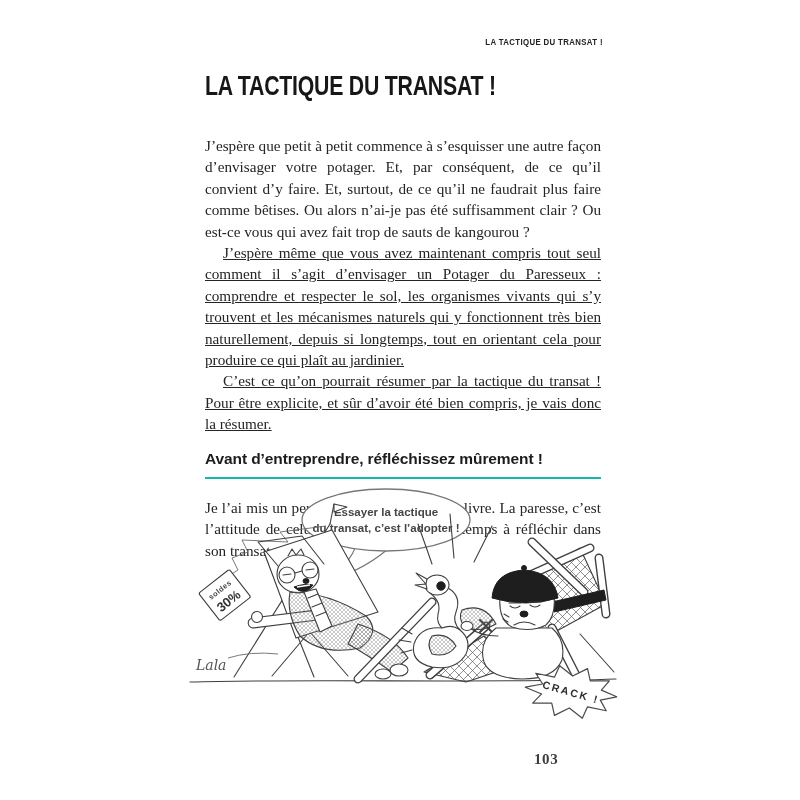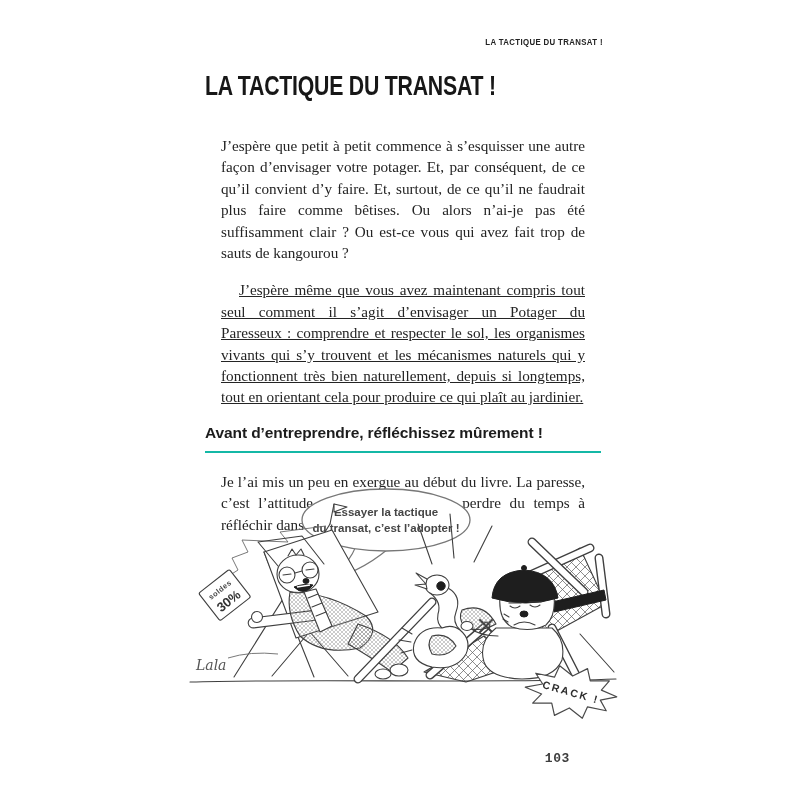--- a/index.html
+++ b/index.html
@@ -36,21 +36,21 @@
     font-family: "Liberation Sans", sans-serif;
     font-weight: bold;
     font-size: 28px;
     color: #171717;
     letter-spacing: -0.3px;
     transform: scaleX(0.76);
     transform-origin: left center;
     white-space: nowrap;
   }
   p.body-par {
-    margin: 16px;
+    margin: 0;
     font-size: 15.2px;
     line-height: 21.4px;
     text-align: justify;
     color: #242424;
   }
   p.indent { text-indent: 18px; text-decoration: underline; }
   h2.sub-heading {
     margin: 15px 0 0 0;
     padding-bottom: 9px;
     border-bottom: 2px solid #14b8a6;
@@ -66,24 +66,24 @@
     left: 180px;
     top: 486px;
     width: 440px;
     height: 242px;
   }
   .page-number {
     position: absolute;
     top: 751px;
     left: 534px;
     width: 36px;
-    text-align: right;
-    font-family: Liberation Mono, monospace;
-    font-weight: bold;
-    font-size: 13px;
+    text-align: left;
+    font-family: Liberation Serif, serif;
+    font-weight: bold;
+    font-size: 15px;
     letter-spacing: 0.6px;
     color: #3d3d3d;
   }
   
   svg .ln { stroke: #3f3f3f; stroke-width: 1.1; fill: none; stroke-linecap: round; stroke-linejoin: round; }
   svg .fw { stroke: #3f3f3f; stroke-width: 1.1; fill: #ffffff; stroke-linecap: round; stroke-linejoin: round; }
   svg .fd { stroke: #1e1e1e; stroke-width: 1; fill: #1e1e1e; }
   svg .thin { stroke: #6a6a6a; stroke-width: 0.9; fill: none; }
   svg .rodO { stroke: #3f3f3f; stroke-width: 9; stroke-linecap: round; }
   svg .rodI { stroke: #ffffff; stroke-width: 6.2; stroke-linecap: round; }
@@ -128,20 +128,21 @@
 <body>
 
 <div class="page">
 
   <div class="running-head">LA TACTIQUE DU TRANSAT&nbsp;!</div>
 
   <div class="content">
     <h1 class="chapter-title">LA TACTIQUE DU TRANSAT&nbsp;!</h1>
     <p class="body-par">J’espère que petit à petit commence à s’esquisser une autre façon d’envisager votre potager. Et, par conséquent, de ce qu’il convient d’y faire. Et, surtout, de ce qu’il ne faudrait plus faire comme bêtises. Ou alors n’ai-je pas été suffisamment clair&nbsp;? Ou est-ce vous qui avez fait trop de sauts de kangourou&nbsp;?</p>
     <p class="body-par indent">J’espère même que vous avez maintenant compris tout seul comment il s’agit d’envisager un Potager du Paresseux&nbsp;: comprendre et respecter le sol, les organismes vivants qui s’y trouvent et les mécanismes naturels qui y fonctionnent très bien naturellement, depuis si longtemps, tout en orientant cela pour produire ce qui plaît au jardinier.</p>
+    <p class="body-par indent">C’est ce qu’on pourrait résumer par la tactique du transat&nbsp;! Pour être explicite, et sûr d’avoir été bien compris, je vais donc la résumer.</p>
     <h2 class="sub-heading">Avant d’entreprendre, réfléchissez mûrement&nbsp;!</h2>
     <p class="body-par after-rule">Je l’ai mis un peu en exergue au début du livre. La paresse, c’est l’attitude de celui qui préfère perdre du temps à réfléchir dans son transat</p>
   </div>
 
   <div class="cartoon-wrap">
     <svg viewBox="0 0 440 242" width="440" height="242">
       <defs>
         <pattern id="xh" width="4" height="4" patternUnits="userSpaceOnUse">
           <path d="M0 4 L4 0 M0 0 L4 4" stroke="#8a8a8a" stroke-width="0.45"></path>
         </pattern>

